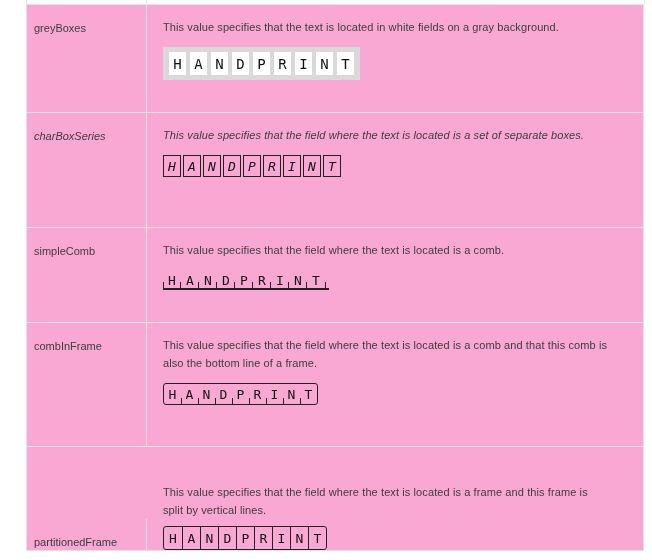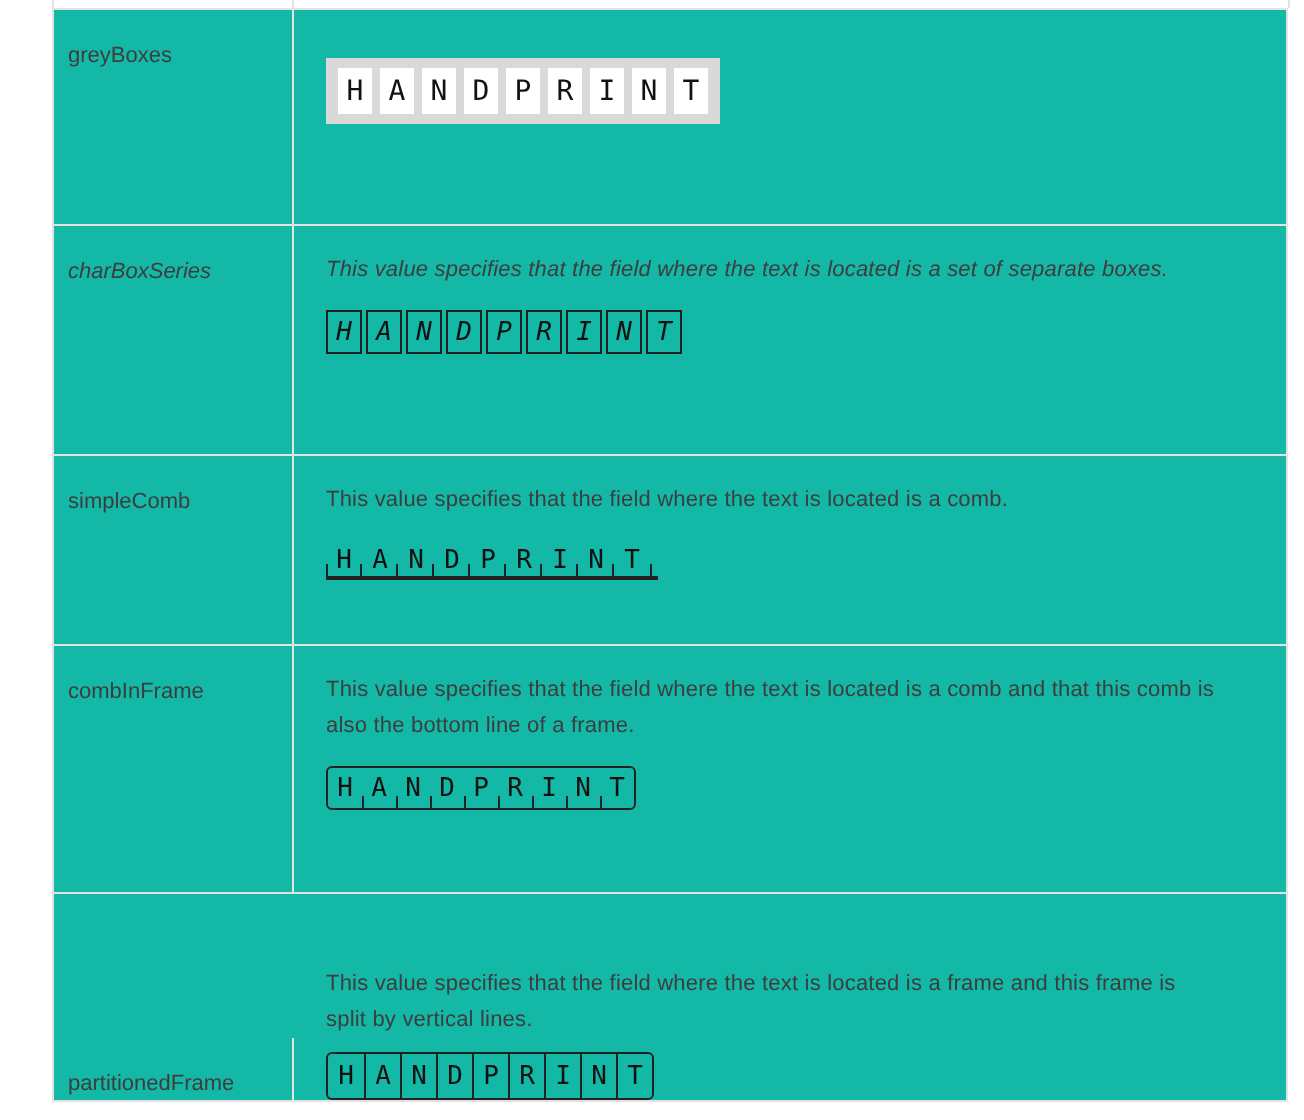--- a/index.html
+++ b/index.html
@@ -7,21 +7,21 @@
     width:652px;height:560px;position:relative;background:#ffffff;
     font-family:"Liberation Sans",sans-serif;overflow:hidden;
   }
   
   .stub{position:absolute;top:0;width:1px;height:4px;background:var(--border,#e3e3e3);}
   .stub.s1{left:26px;} .stub.s2{left:146px;} .stub.s3{left:644px;}
 
   .doc-table{
     position:absolute;left:26px;top:4px;width:618px;height:547px;
     box-sizing:border-box;border:1px solid var(--border,#e3e3e3);
-    display:flex;flex-direction:column;background:#14b8a6;
+    display:flex;flex-direction:column;background:#f9a8d4;
   }
   .row{display:flex;box-sizing:border-box;border-bottom:1px solid var(--border,#e3e3e3);}
   .row:nth-child(1){height:108px;}
   .row:nth-child(2){height:115px;font-style:italic;}
   .row:nth-child(3){height:95px;}
   .row:nth-child(4){height:124px;}
   .row:nth-child(5){flex:1;border-bottom:none;align-items:flex-end;}
 
   .cell-label{
     width:120px;box-sizing:border-box;flex:none;
@@ -96,20 +96,21 @@
 <body style="--border: #e3e3e3; --text: #3d3d3d; --letter: #111111; --line: #222222; --greybg: #d9d9d9;">
 
 <div class="stub s1"></div>
 <div class="stub s2"></div>
 <div class="stub s3"></div>
 
 <div class="doc-table" id="doc-table">
   <div class="row">
     <div class="cell-label">greyBoxes</div>
     <div class="cell-desc">
+      <div class="desc-text">This value specifies that the text is located in white fields on a gray background.</div>
       <div class="fig fig-grey-boxes">
           <span class="cell">H</span>
           <span class="cell">A</span>
           <span class="cell">N</span>
           <span class="cell">D</span>
           <span class="cell">P</span>
           <span class="cell">R</span>
           <span class="cell">I</span>
           <span class="cell">N</span>
           <span class="cell">T</span>

